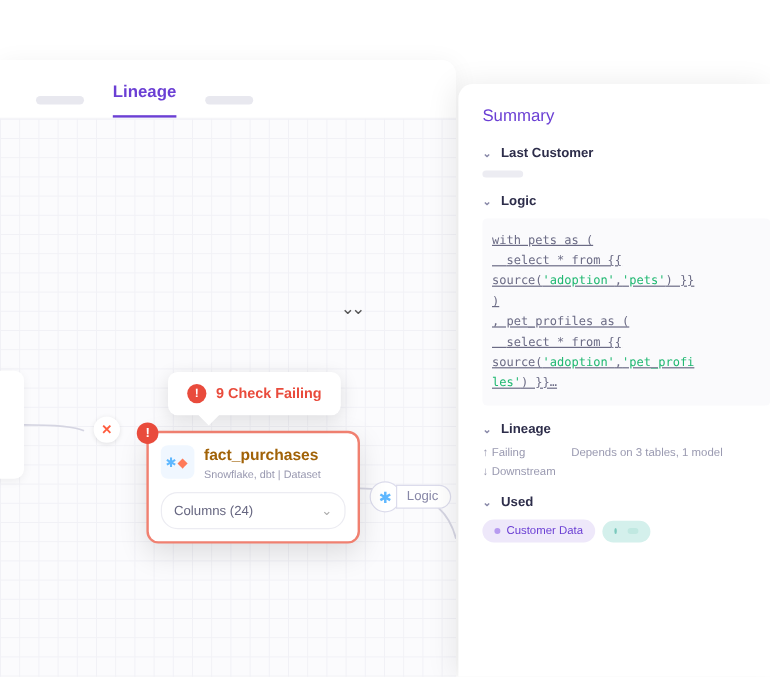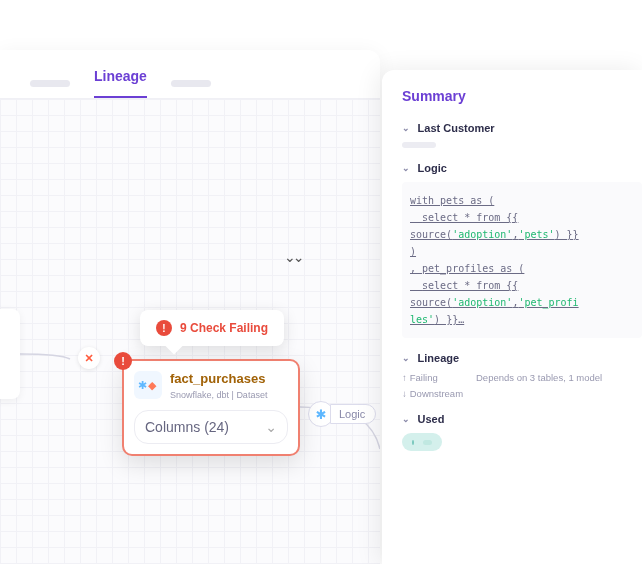--- a/index.html
+++ b/index.html
@@ -19,34 +19,34 @@
 .check-tooltip::after { content: ''; position: absolute; bottom: -6px; left: 28px; width: 12px; height: 12px; background: #fff; transform: rotate(45deg); }
 .alert-icon { width: 16px; height: 16px; background: #e94b3c; border-radius: 50%; display: flex; align-items: center; justify-content: center; color: #fff; font-size: 10px; font-weight: bold; }
 
 .alert-badge { position: absolute; left: 114px; top: 253px; width: 18px; height: 18px; background: #e94b3c; border-radius: 50%; display: flex; align-items: center; justify-content: center; color: #fff; font-size: 11px; font-weight: bold; z-index: 4; }
 
 .node-card { position: absolute; left: 122px; top: 260px; width: 178px; background: #fff; border: 2px solid #f08070; border-radius: 10px; padding: 10px; box-shadow: 0 8px 24px rgba(0,0,0,0.12); z-index: 2; }
 .node-header { display: flex; gap: 8px; align-items: flex-start; }
 .node-icon-box { width: 28px; height: 28px; background: #f0f7ff; border-radius: 6px; display: flex; align-items: center; justify-content: center; flex-shrink: 0; font-size: 14px; }
 .node-title { font-size: 13px; font-weight: 700; color: #a16207; }
 .node-subtitle { font-size: 9px; color: #9999b0; margin-top: 4px; }
-.columns-row { margin-top: 10px; padding: 8px 10px; border: 1px solid #ececf2; border-radius: 14px; font-size: 14px; color: #666680; display: flex; justify-content: space-between; align-items: center; }
+.columns-row { margin-top: 10px; padding: 8px 10px; border: 1px solid #ececf2; border-radius: 14px; font-size: 11px; color: #666680; display: flex; justify-content: space-between; align-items: center; }
 .chevron-down { color: #aaa; }
 
 .svg-connectors { position: absolute; inset: 0; width: 100%; height: 100%; pointer-events: none; }
 
 .logic-badge-group { position: absolute; left: 308px; top: 302px; display: flex; align-items: center; gap: 0; }
 .logic-ico { width: 26px; height: 26px; background: #fff; border: 1px solid #dcdcec; border-radius: 50%; display: flex; align-items: center; justify-content: center; color: #5fb8ff; font-size: 13px; }
 .logic-text { font-size: 11px; color: #8888a8; padding: 3px 10px 3px 8px; border: 1px solid #dcdcec; border-radius: 0 10px 10px 0; background: #fff; margin-left: -4px; }
 
 .chevrons { position: absolute; left: 284px; top: 150px; color: #555; font-size: 14px; letter-spacing: -3px; }
 
 .side-panel { position: absolute; top: 70px; right: 0; width: 260px; height: 494px; background: #fff; border-radius: 12px 0 0 0; box-shadow: -4px 0 24px rgba(0,0,0,0.08); overflow: visible; }
 .side-inner { padding: 18px 20px; height: 100%; overflow: hidden; }
-.panel-title { color: #6b3fd4; font-weight: 700; font-size: 14px; margin-bottom: 18px; }
+.panel-title { color: #6b3fd4; font-weight: 400; font-size: 14px; margin-bottom: 18px; }
 .section { margin-bottom: 14px; }
 .section-header { display: flex; align-items: center; gap: 8px; font-size: 11px; font-weight: 700; color: #2d2d4a; margin-bottom: 8px; }
 .section-header .arrow { color: #8888a8; font-size: 9px; }
 .placeholder-bar { width: 34px; height: 6px; background: #ececf2; border-radius: 3px; }
 
 .code-block { background: #fafafc; padding: 10px 8px; border-radius: 4px; font-family: 'Menlo', 'Consolas', monospace; font-size: 10px; line-height: 1.7; color: #6b6b85; white-space: pre-wrap; width: calc(100% + 20px); text-decoration: underline; }
 .code-block .str { color: #1fb871; }
 
 .lineage-row { display: flex; font-size: 9.5px; color: #9999b0; margin-bottom: 5px; gap: 6px; }
 .lineage-row .dir { flex: 0 0 68px; display: flex; align-items: center; gap: 3px; }
@@ -160,17 +160,18 @@
           </span>
       </div>
     </div>
 
     <div class="section">
       <div class="section-header">
         <span class="arrow">⌄</span>
         <span>Used</span>
       </div>
       <div class="tag-chips">
+        <span class="chip chip-purple">Customer Data</span>
         <span class="chip chip-teal"></span>
       </div>
     </div>
   </div>
 </div>
 
 </body></html>

